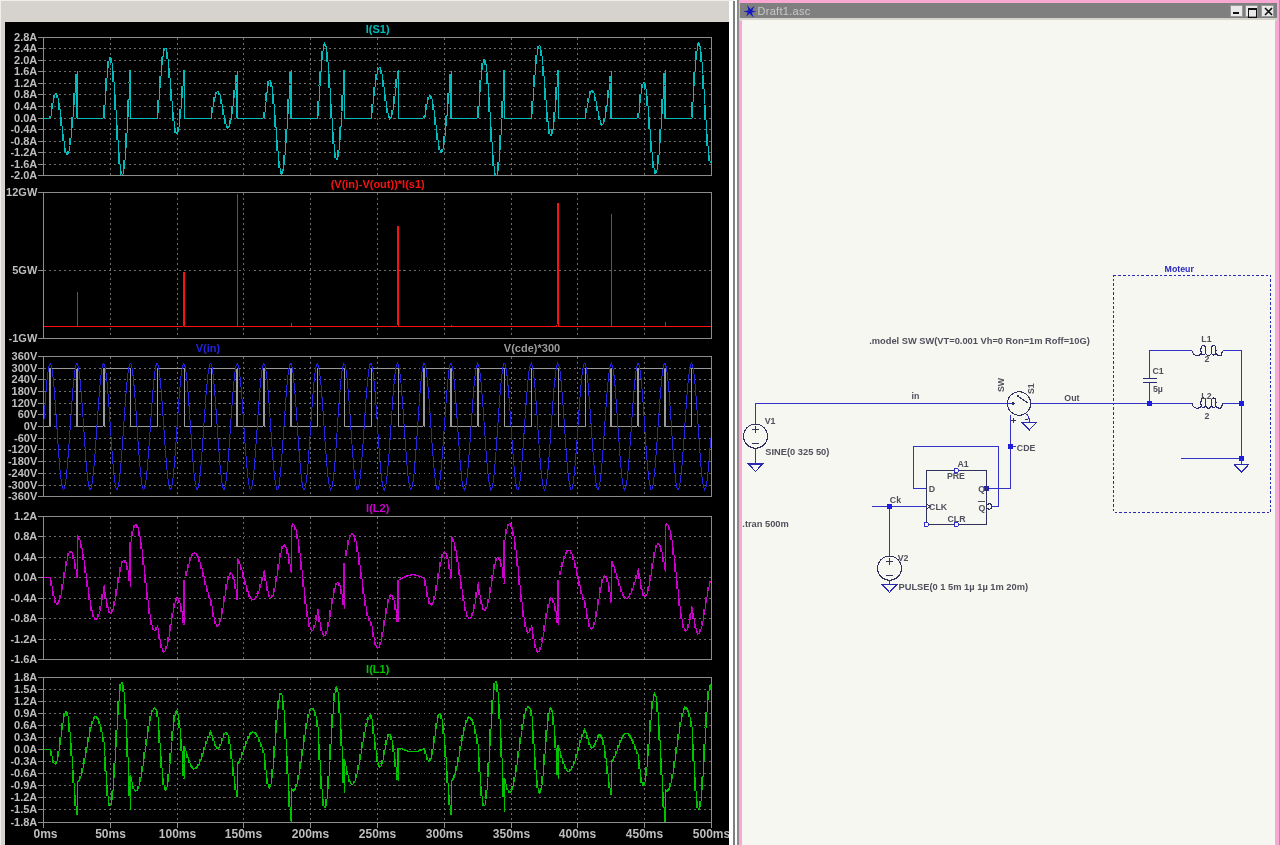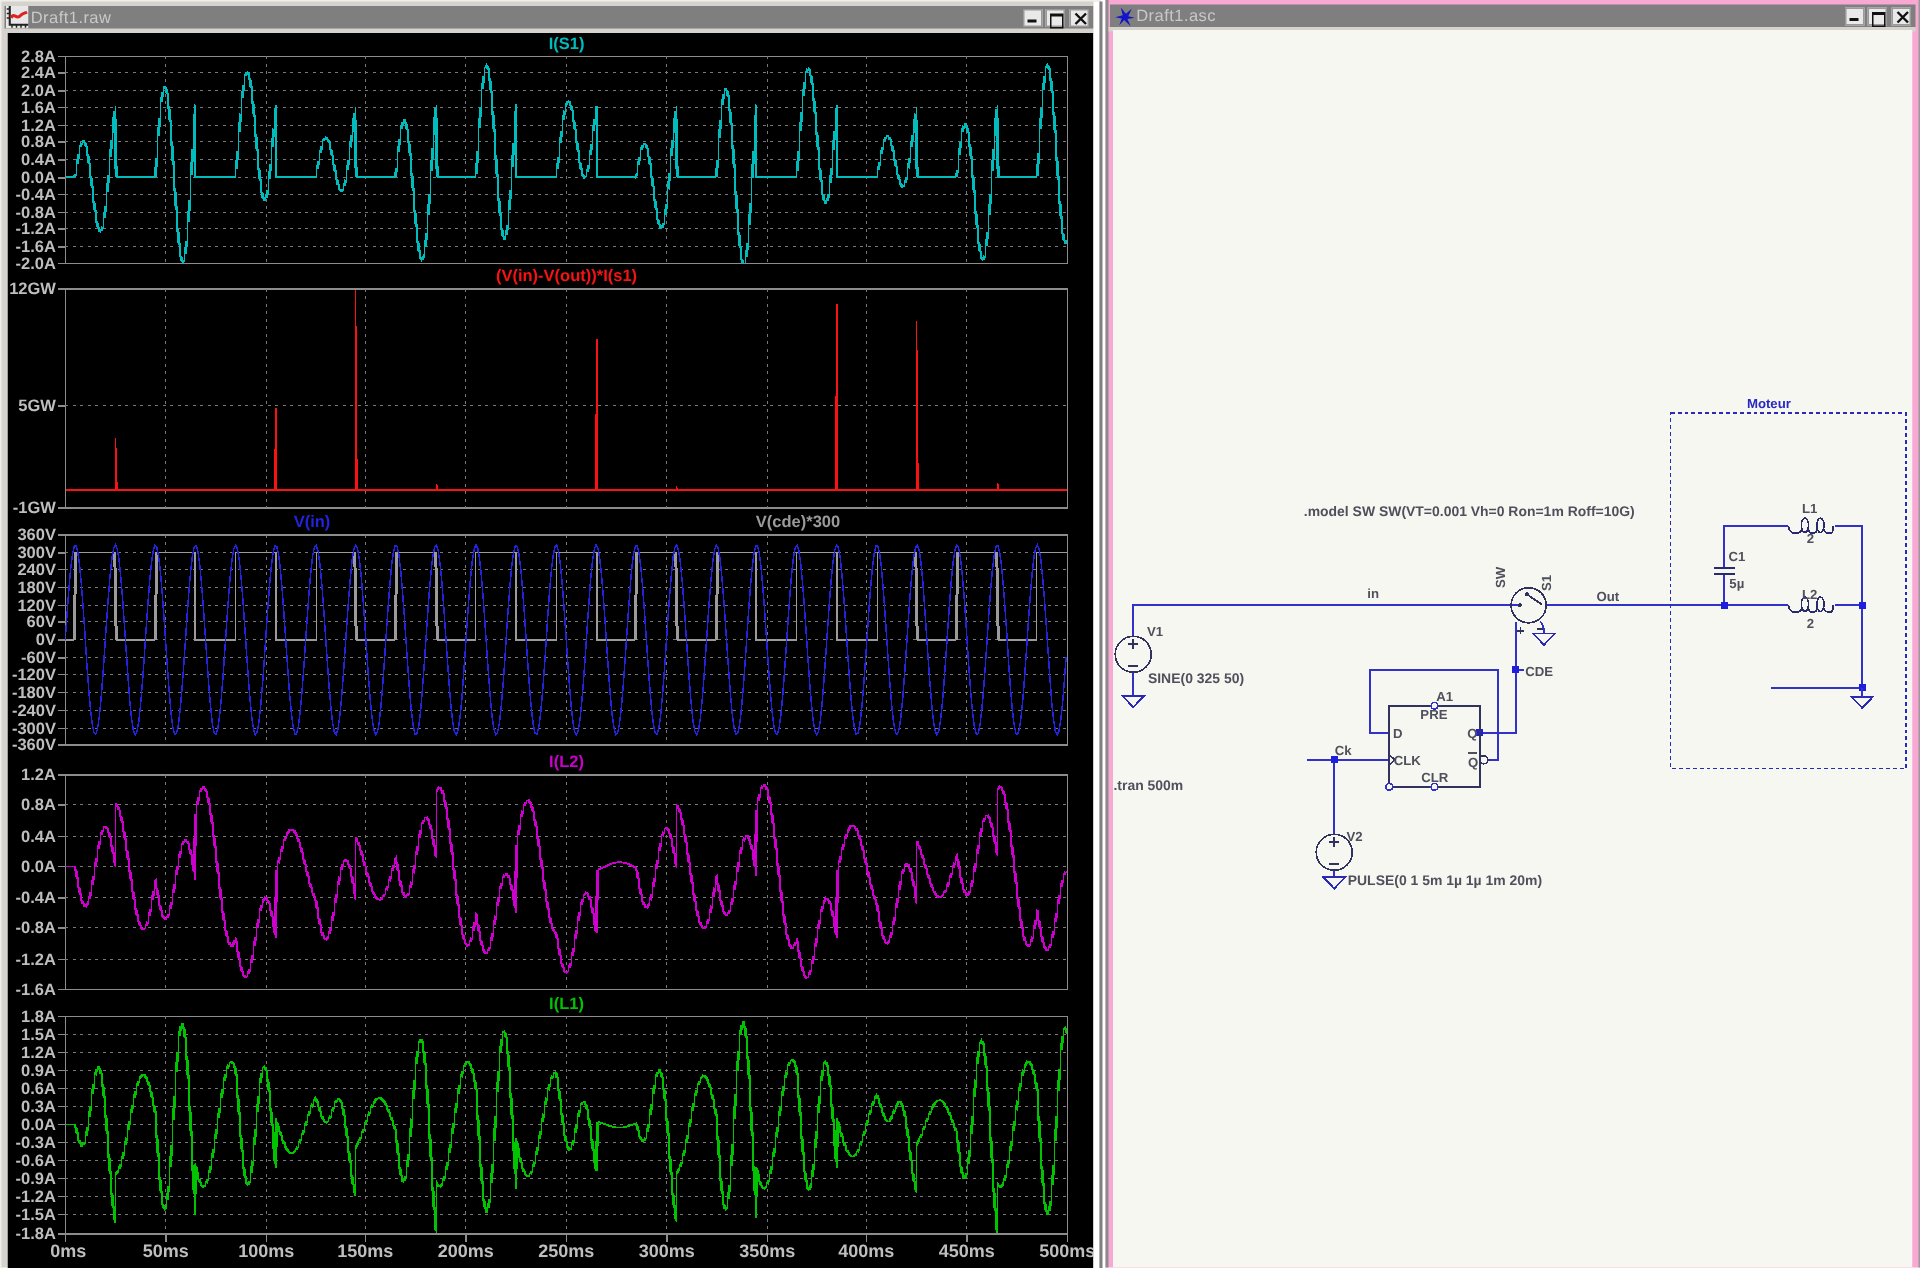--- a/index.html
+++ b/index.html
@@ -1,37 +1,17 @@
 <!DOCTYPE html>
 <html><head><meta charset="utf-8"><style>
 html,body{margin:0;padding:0;width:1280px;height:845px;overflow:hidden;background:#fff;font-family:"Liberation Sans",sans-serif}
 .tbar{position:absolute;top:2.5px;height:15.5px;background:#7f7f7f;filter:saturate(1)}
 .ttext{position:absolute;left:18px;top:2px;font-size:11px;color:#c9c9c9;letter-spacing:0.3px}
 </style></head><body>
 <div style="position:absolute;left:0;top:0;width:733.5px;height:845px;background:#d6d3ce;border-left:1.5px solid #f0eee9;border-top:1.5px solid #f0eee9;box-sizing:border-box">
-  <div class="tbar" style="left:1.5px;width:726px">
-    <svg width="15" height="15" style="position:absolute;left:1px;top:0.5px">
-        <rect x="0" y="0" width="15" height="15" fill="#e8e8e8"></rect>
-        <path d="M2.5 0V12.5H15" stroke="#222" stroke-width="1.4" fill="none"></path>
-        <path d="M0.5 2H2.5M0.5 5H2.5M0.5 8H2.5M4 14.5V12.5M7 14.5V12.5M10 14.5V12.5M13 14.5V12.5" stroke="#222" stroke-width="1" fill="none"></path>
-        <path d="M3.5 8C5 3.5 7 9.5 9.5 6.5C11 4.8 12.5 5 14 4" stroke="#d22" stroke-width="2" fill="none"></path>
-      </svg>
-      <div class="ttext">Draft1.raw</div>
-    <div style="position:absolute;left:679.5px;top:2.5px;width:13px;height:11.5px;background:#e9e9e9;border:1px solid #9a9a9a;box-sizing:border-box">
-        <div style="position:absolute;left:2px;bottom:2px;width:6px;height:2px;background:#111"></div>
-      </div>
-      <div style="position:absolute;left:694.9px;top:2.5px;width:13px;height:11.5px;background:#e9e9e9;border:1px solid #9a9a9a;box-sizing:border-box">
-        <div style="position:absolute;left:2px;top:1.5px;width:7px;height:7px;border:1px solid #111;border-top-width:2px"></div>
-      </div>
-      <div style="position:absolute;left:710.4px;top:2.5px;width:13px;height:11.5px;background:#e9e9e9;border:1px solid #9a9a9a;box-sizing:border-box">
-        <svg width="13" height="11" style="position:absolute;left:0;top:0">
-          <path d="M3 2L10 9M10 2L3 9" stroke="#111" stroke-width="1.6"></path>
-        </svg>
-      </div>
-  </div>
   <svg width="724" height="824" style="position:absolute;left:4px;top:21px;filter:saturate(1)">
 <rect x="0" y="0" width="724" height="824" fill="#000"></rect>
 <g transform="translate(-4,-21)" shape-rendering="crispEdges" font-family="Liberation Sans, sans-serif" font-weight="bold">
 <clipPath id="cp1">
           <rect x="42.5" y="36.5" width="668.0" height="138.0"></rect>
         </clipPath>
 <rect x="42.5" y="36.5" width="668.0" height="138.0" fill="none" stroke="#8c8c8c" stroke-width="1"></rect>
 <path d="M109.5 36.5V174.5 M176.5 36.5V174.5 M242.5 36.5V174.5 M309.5 36.5V174.5 M376.5 36.5V174.5 M443.5 36.5V174.5 M510.5 36.5V174.5 M576.5 36.5V174.5 M643.5 36.5V174.5 M42.5 47.5H710.5 M42.5 59.5H710.5 M42.5 70.5H710.5 M42.5 82.5H710.5 M42.5 93.5H710.5 M42.5 105.5H710.5 M42.5 117.5H710.5 M42.5 128.5H710.5 M42.5 140.5H710.5 M42.5 151.5H710.5 M42.5 163.5H710.5" stroke="#787878" stroke-width="0.9" fill="none" stroke-dasharray="2 3"></path>
 <text x="36.3" y="40.1" font-size="11" fill="#bebebe" text-anchor="end">2.8A</text>
 <text x="36.3" y="51.1" font-size="11" fill="#bebebe" text-anchor="end">2.4A</text>

